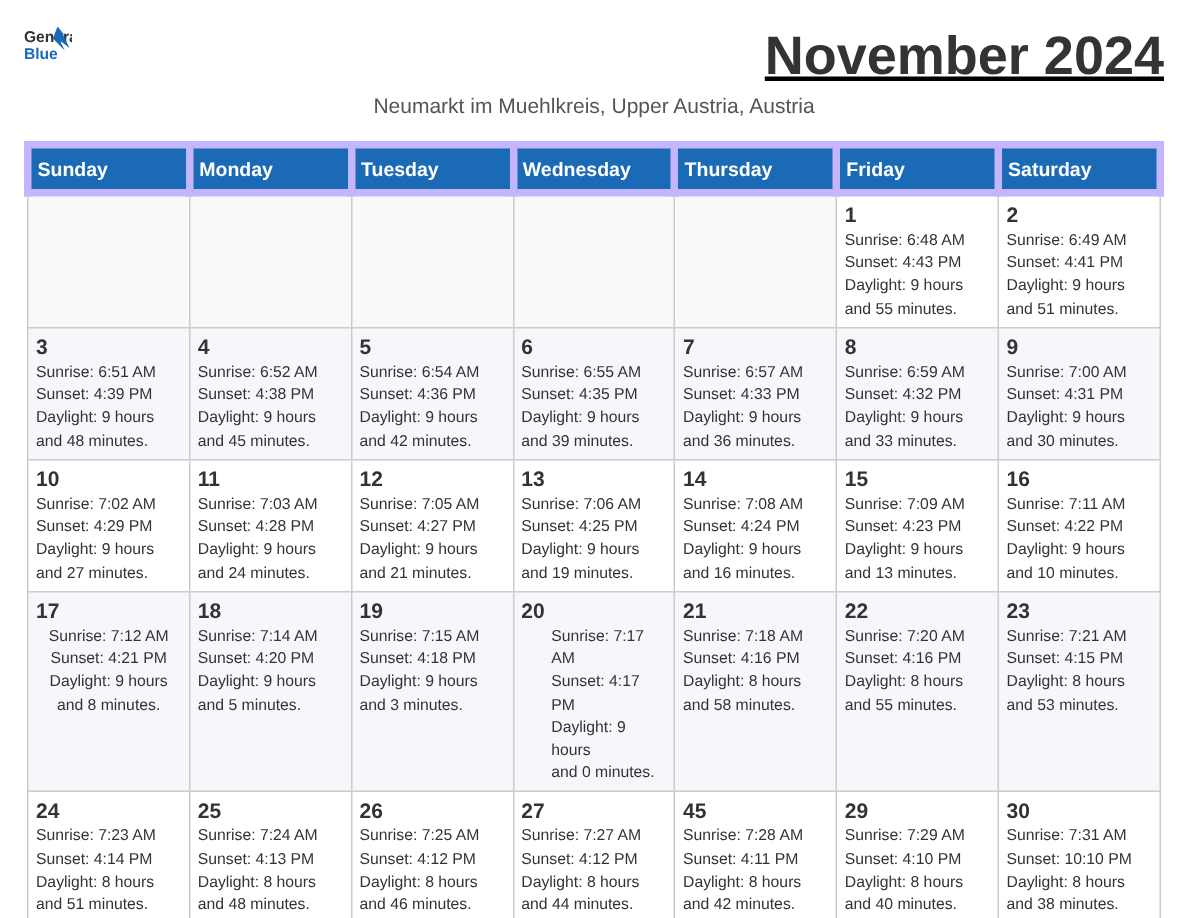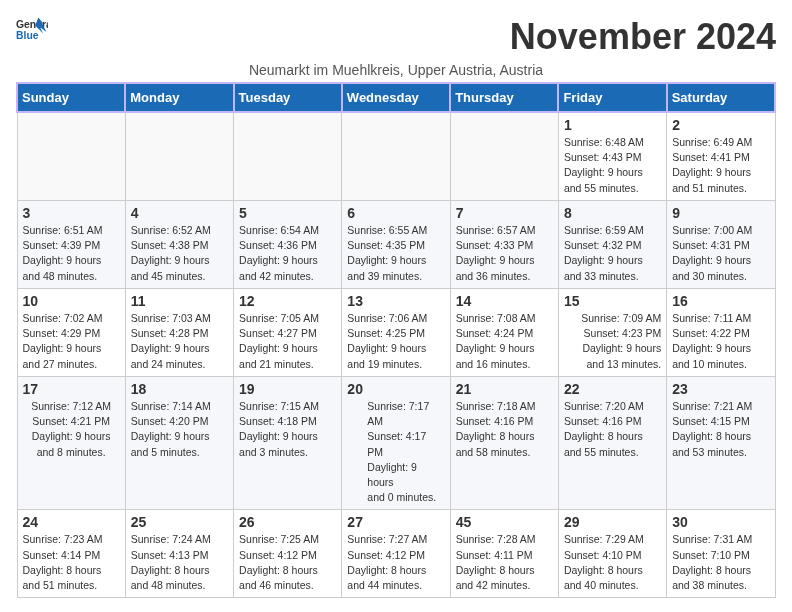--- a/index.html
+++ b/index.html
@@ -20,45 +20,46 @@
       display: flex;
       align-items: center;
       gap: 4px;
     }
     .logo-icon {
       width: 32px;
       height: 28px;
     }
     .title-area {
       text-align: right;
+      text-decoration: underline;
     }
     .month-title {
       font-size: 36px;
       font-weight: bold;
       color: #333;
     }
     .location-subtitle {
       font-size: 14px;
       color: #555;
       text-align: center;
-      margin-bottom: 4px;
+      margin-bottom: 16px;
     }
     table {
       width: 100%;
       border-collapse: collapse;
       table-layout: fixed;
     }
     thead tr th {
       background-color: #1a6ab5;
       color: #fff;
       font-size: 13px;
       font-weight: bold;
       padding: 6px 4px;
       text-align: left;
-      border: 2px solid #c4b5fd;
+      border: 5px solid #c4b5fd;
     }
     tbody tr td {
       vertical-align: top;
       border: 1px solid #ccc;
       padding: 4px 5px;
       height: 88px;
       font-size: 10.5px;
       color: #333;
       background: #fff;
     }
@@ -213,21 +214,21 @@
         </td>
         <td>
           <span class="day-number">14</span>
           <div class="day-info" style="white-space: pre-line;">Sunrise: 7:08 AM
 Sunset: 4:24 PM
 Daylight: 9 hours
 and 16 minutes.</div>
         </td>
         <td>
           <span class="day-number">15</span>
-          <div class="day-info" style="white-space: pre-line; text-align: right;">Sunrise: 7:09 AM
+          <div class="day-info" style="white-space: pre-line;">Sunrise: 7:09 AM
 Sunset: 4:23 PM
 Daylight: 9 hours
 and 13 minutes.</div>
         </td>
         <td>
           <span class="day-number">16</span>
           <div class="day-info" style="white-space: pre-line;">Sunrise: 7:11 AM
 Sunset: 4:22 PM
 Daylight: 9 hours
 and 10 minutes.</div>
@@ -323,19 +324,19 @@
         <td>
           <span class="day-number">29</span>
           <div class="day-info" style="white-space: pre-line;">Sunrise: 7:29 AM
 Sunset: 4:10 PM
 Daylight: 8 hours
 and 40 minutes.</div>
         </td>
         <td>
           <span class="day-number">30</span>
           <div class="day-info" style="white-space: pre-line;">Sunrise: 7:31 AM
-Sunset: 7:10 PM
+Sunset: 10:10 PM
 Daylight: 8 hours
 and 38 minutes.</div>
         </td>
       </tr>
     </tbody>
 </table>
 
 </body></html>

